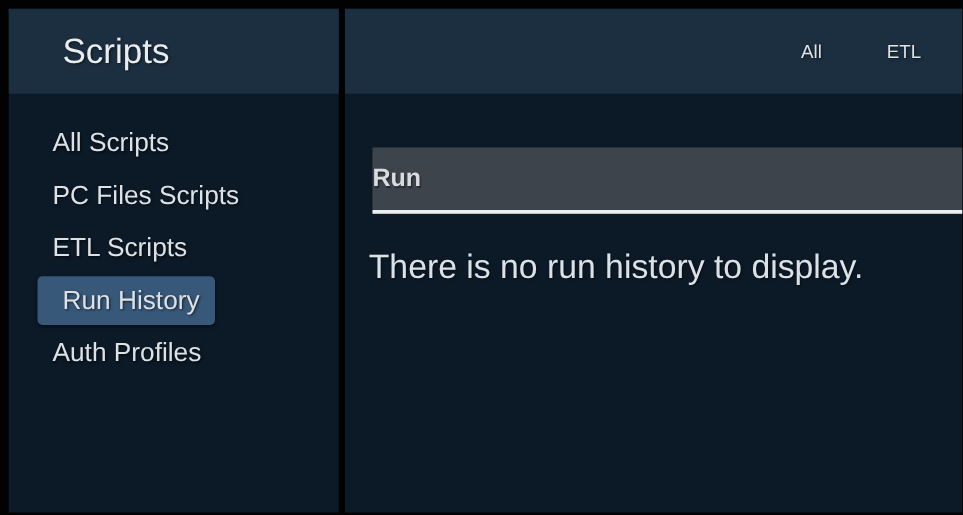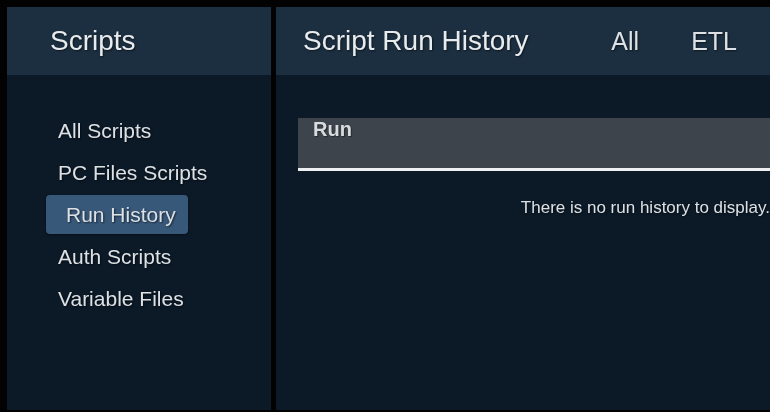--- a/index.html
+++ b/index.html
@@ -39,21 +39,21 @@
     padding-left: 43px;
   }
   .panel-title {
     font-size: 28px;
     color: var(--c-title-text, #e8ecef);
     text-shadow: 1px 1px 2px rgba(0,0,0,0.55);
     white-space: nowrap;
   }
   .sidebar-list {
     list-style: none;
-    margin: 16px;
+    margin: 0;
     padding: 18px 0 0 0;
   }
   .sidebar-list li {
     height: 42px;
     display: flex;
     align-items: center;
     cursor: pointer;
   }
   .sidebar-list li .item-label {
     display: inline-block;
@@ -92,84 +92,82 @@
     padding-left: 27px;
   }
   .filters {
     margin-left: auto;
     display: flex;
     align-items: center;
     column-gap: 52px;
     padding-right: 33px;
   }
   .filter-link {
-    font-size: 25px;
+    font-size: 15px;
     color: var(--c-text, #dce1e5);
     text-shadow: 1px 1px 2px rgba(0,0,0,0.55);
     cursor: pointer;
     white-space: nowrap;
   }
 
   .table-header {
     margin: 43px 0 0 22px;
     height: 50px;
     background: var(--c-table-header-bg, #3d444b);
     border-bottom: 3px solid var(--c-table-underline, #edeff0);
     display: flex;
-    padding-left: 15px;
+    align-items: center;
   }
   .col {
     font-size: 20px;
     font-weight: 700;
     color: var(--c-table-header-text, #d8dcdf);
     text-shadow: 1px 1px 1px rgba(0,0,0,0.4);
     white-space: nowrap;
   }
   .col-run { width: 154px; }
 
   .empty-message {
     margin: 27px 0 0 19px;
-    font-size: 17px;
+    font-size: 27px;
     color: var(--c-text, #dce1e5);
     text-shadow: 1px 1px 2px rgba(0,0,0,0.5);
     white-space: nowrap;
-    text-align: right;
   }
 </style>
 </head>
 <body>
 
 <div class="stage">
 
   <div class="sidebar">
     <div class="sidebar-header">
       <span class="panel-title">Scripts</span>
     </div>
     <ul class="sidebar-list">
       <li>
         <span class="item-label">All Scripts</span>
       </li>
       <li>
         <span class="item-label">PC Files Scripts</span>
       </li>
+      <li>
+        <span class="item-label">ETL Scripts</span>
+      </li>
       <li class="active">
         <span class="item-label">Run History</span>
       </li>
       <li>
-        <span class="item-label">Auth Scripts</span>
-      </li>
-      <li>
-        <span class="item-label">Variable Files</span>
+        <span class="item-label">Auth Profiles</span>
       </li>
     </ul>
   </div>
 
   <div class="main">
     <div class="main-header">
-      <span class="panel-title">Script Run History</span>
       <div class="filters">
         <span class="filter-link">All</span>
         <span class="filter-link">ETL</span>
       </div>
     </div>
 
     <div class="table-header">
       <span class="col col-run">Run</span>
     </div>
 

